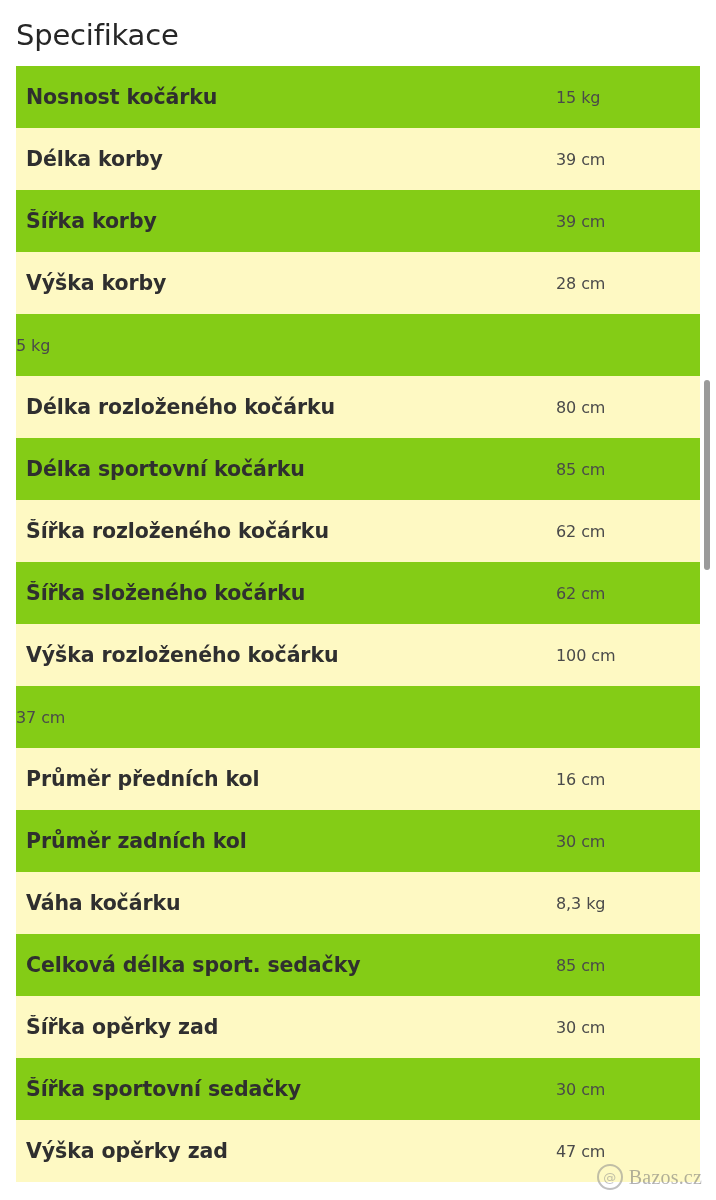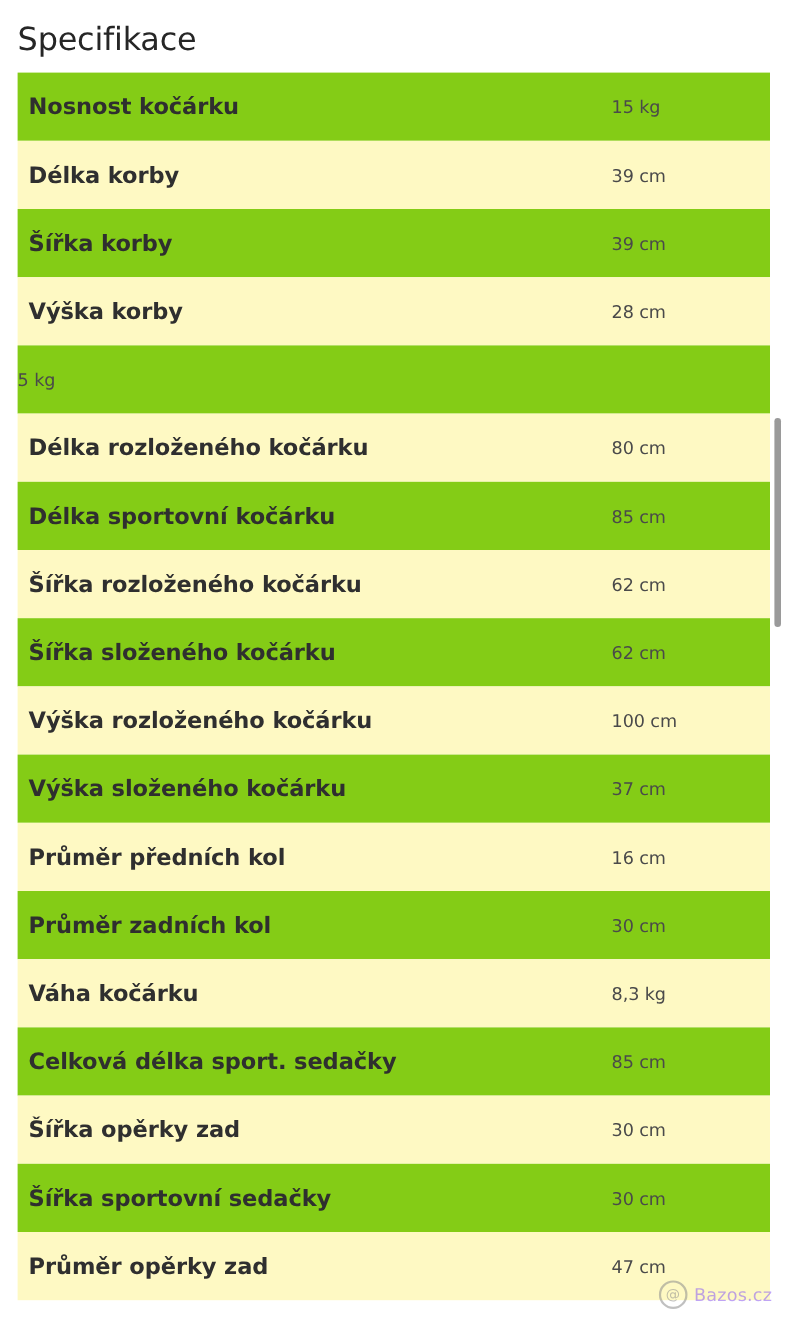--- a/index.html
+++ b/index.html
@@ -97,23 +97,24 @@
     border: 2px solid #8e8e8e;
     border-radius: 50%;
     display: flex;
     align-items: center;
     justify-content: center;
     font-size: 13px;
     color: #8e8e8e;
     font-family: "DejaVu Sans", "Liberation Sans", sans-serif;
   }
   .watermark-text {
-    font-size: 16px;
-    color: #8b5cf6;
+    font-size: 20px;
+    color: #737373;
     letter-spacing: 0.2px;
+    font-family: Liberation Serif, serif;
   }
 </style>
 </head>
 <body>
 
 <div class="page">
 
   <div class="title">Specifikace</div>
 
   <div class="spec-table">
@@ -151,21 +152,20 @@
     </div>
     <div class="spec-row odd">
       <div class="spec-label">Šířka složeného kočárku</div>
       <div class="spec-value">62 cm</div>
     </div>
     <div class="spec-row even">
       <div class="spec-label">Výška rozloženého kočárku</div>
       <div class="spec-value">100 cm</div>
     </div>
     <div class="spec-row odd">
-      <div class="spec-label">Výška složeného kočárku</div>
       <div class="spec-value">37 cm</div>
     </div>
     <div class="spec-row even">
       <div class="spec-label">Průměr předních kol</div>
       <div class="spec-value">16 cm</div>
     </div>
     <div class="spec-row odd">
       <div class="spec-label">Průměr zadních kol</div>
       <div class="spec-value">30 cm</div>
     </div>
@@ -179,21 +179,21 @@
     </div>
     <div class="spec-row even">
       <div class="spec-label">Šířka opěrky zad</div>
       <div class="spec-value">30 cm</div>
     </div>
     <div class="spec-row odd">
       <div class="spec-label">Šířka sportovní sedačky</div>
       <div class="spec-value">30 cm</div>
     </div>
     <div class="spec-row even">
-      <div class="spec-label">Průměr opěrky zad</div>
+      <div class="spec-label">Výška opěrky zad</div>
       <div class="spec-value">47 cm</div>
     </div>
 
   </div>
 
   <div class="scrollbar-track">
     <div class="scrollbar-thumb"></div>
   </div>
 
   <div class="watermark">

